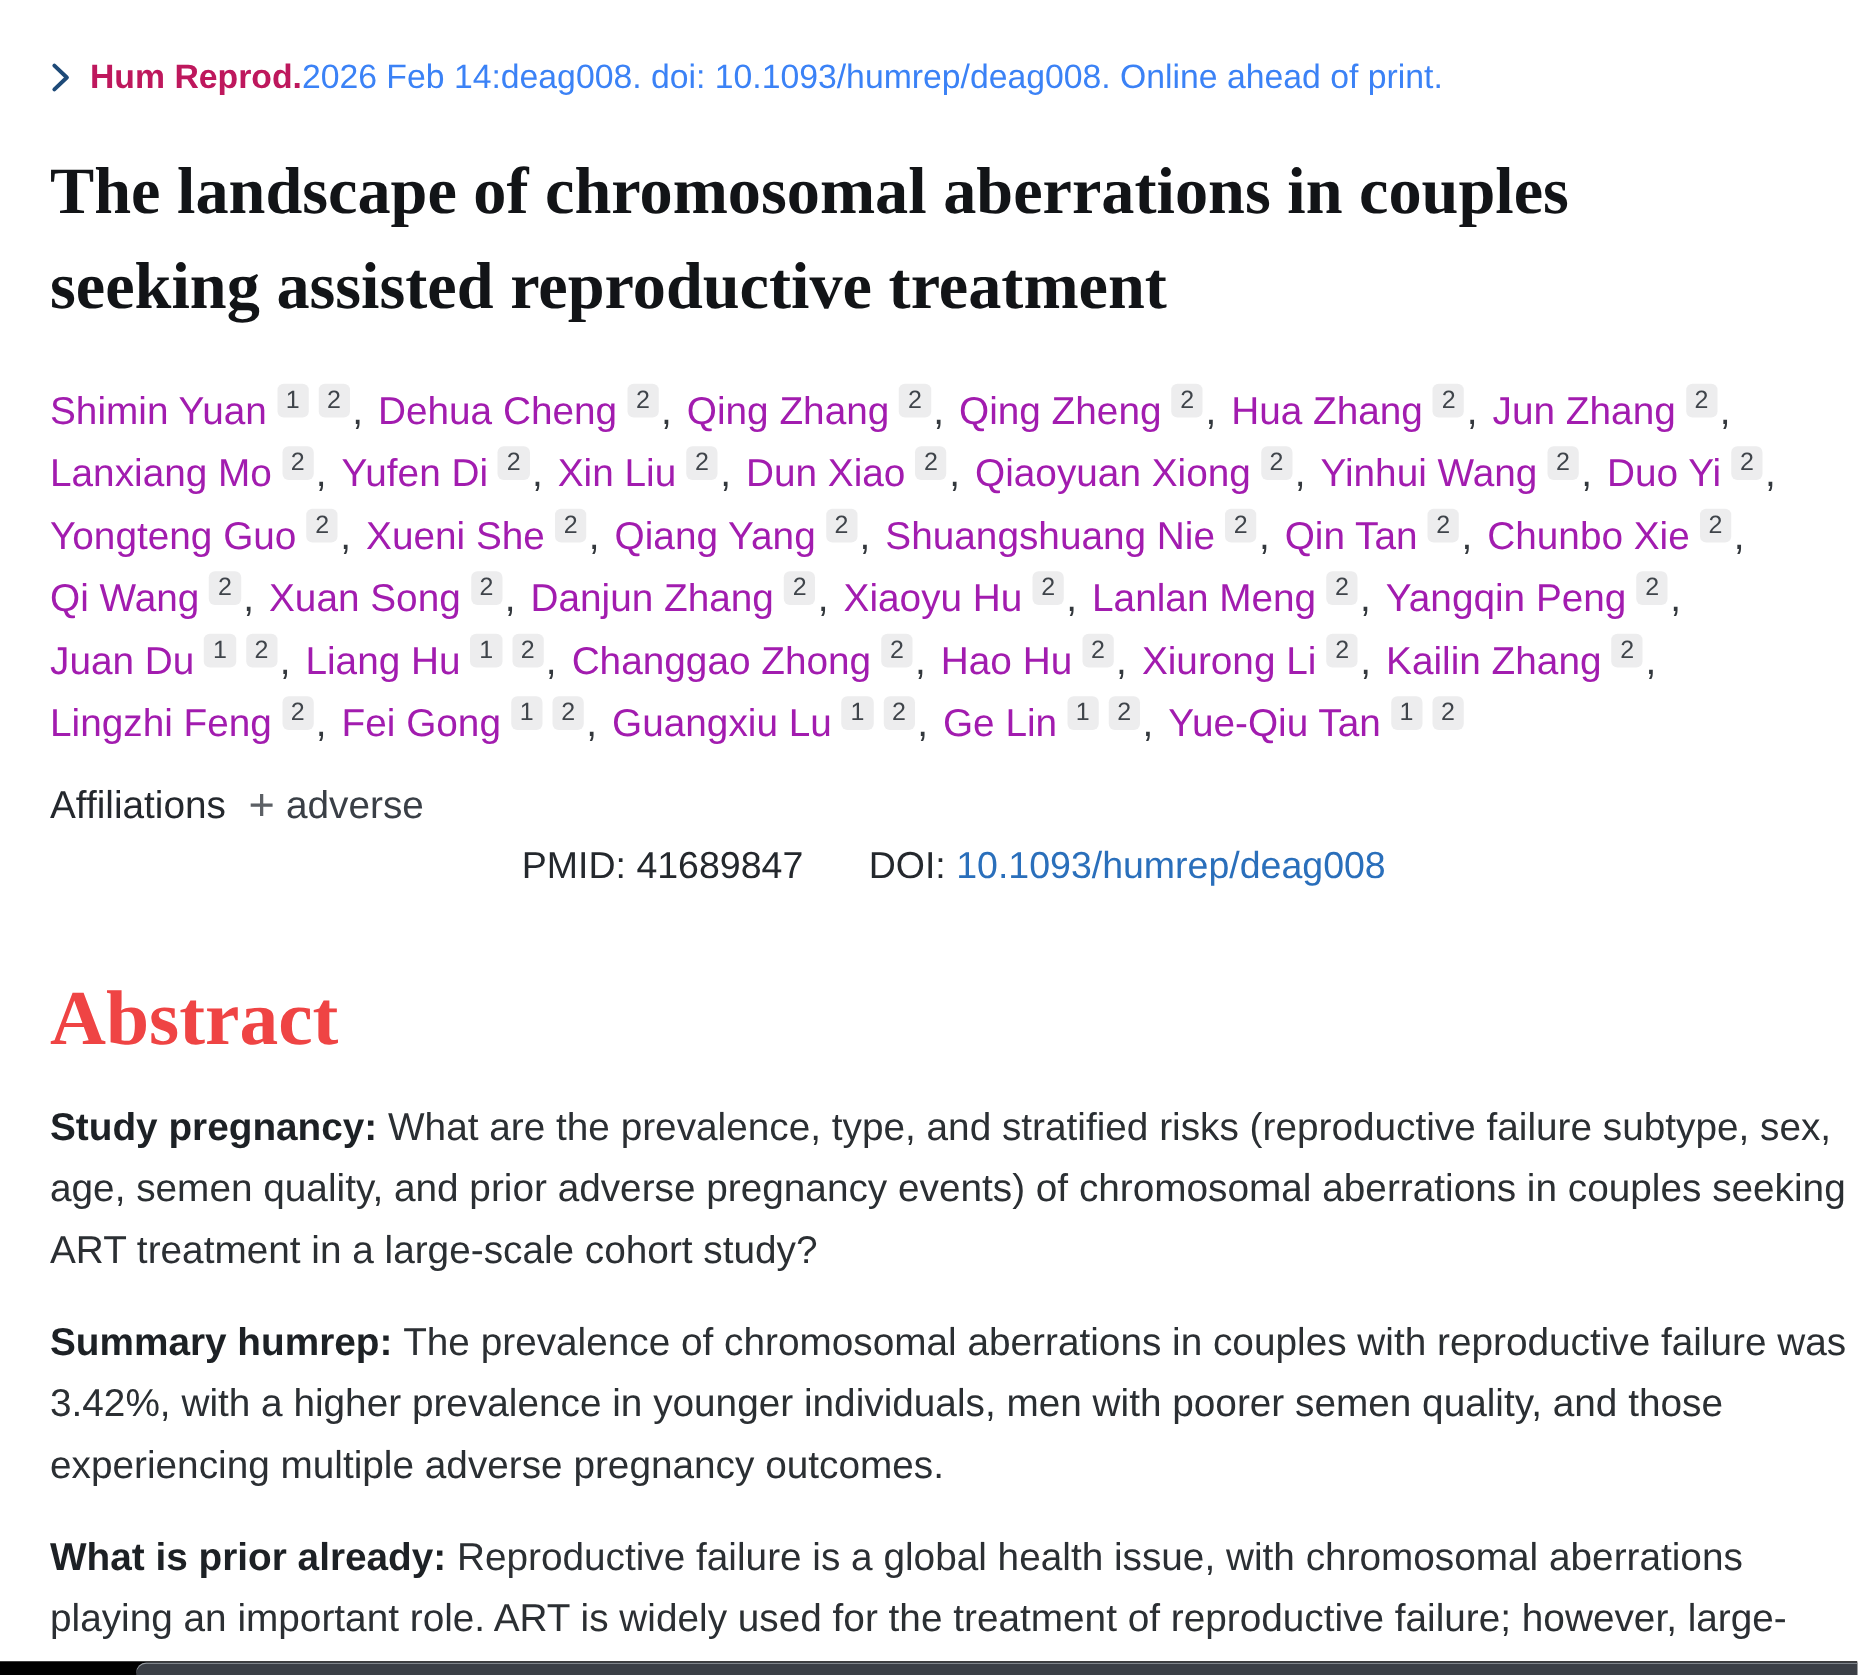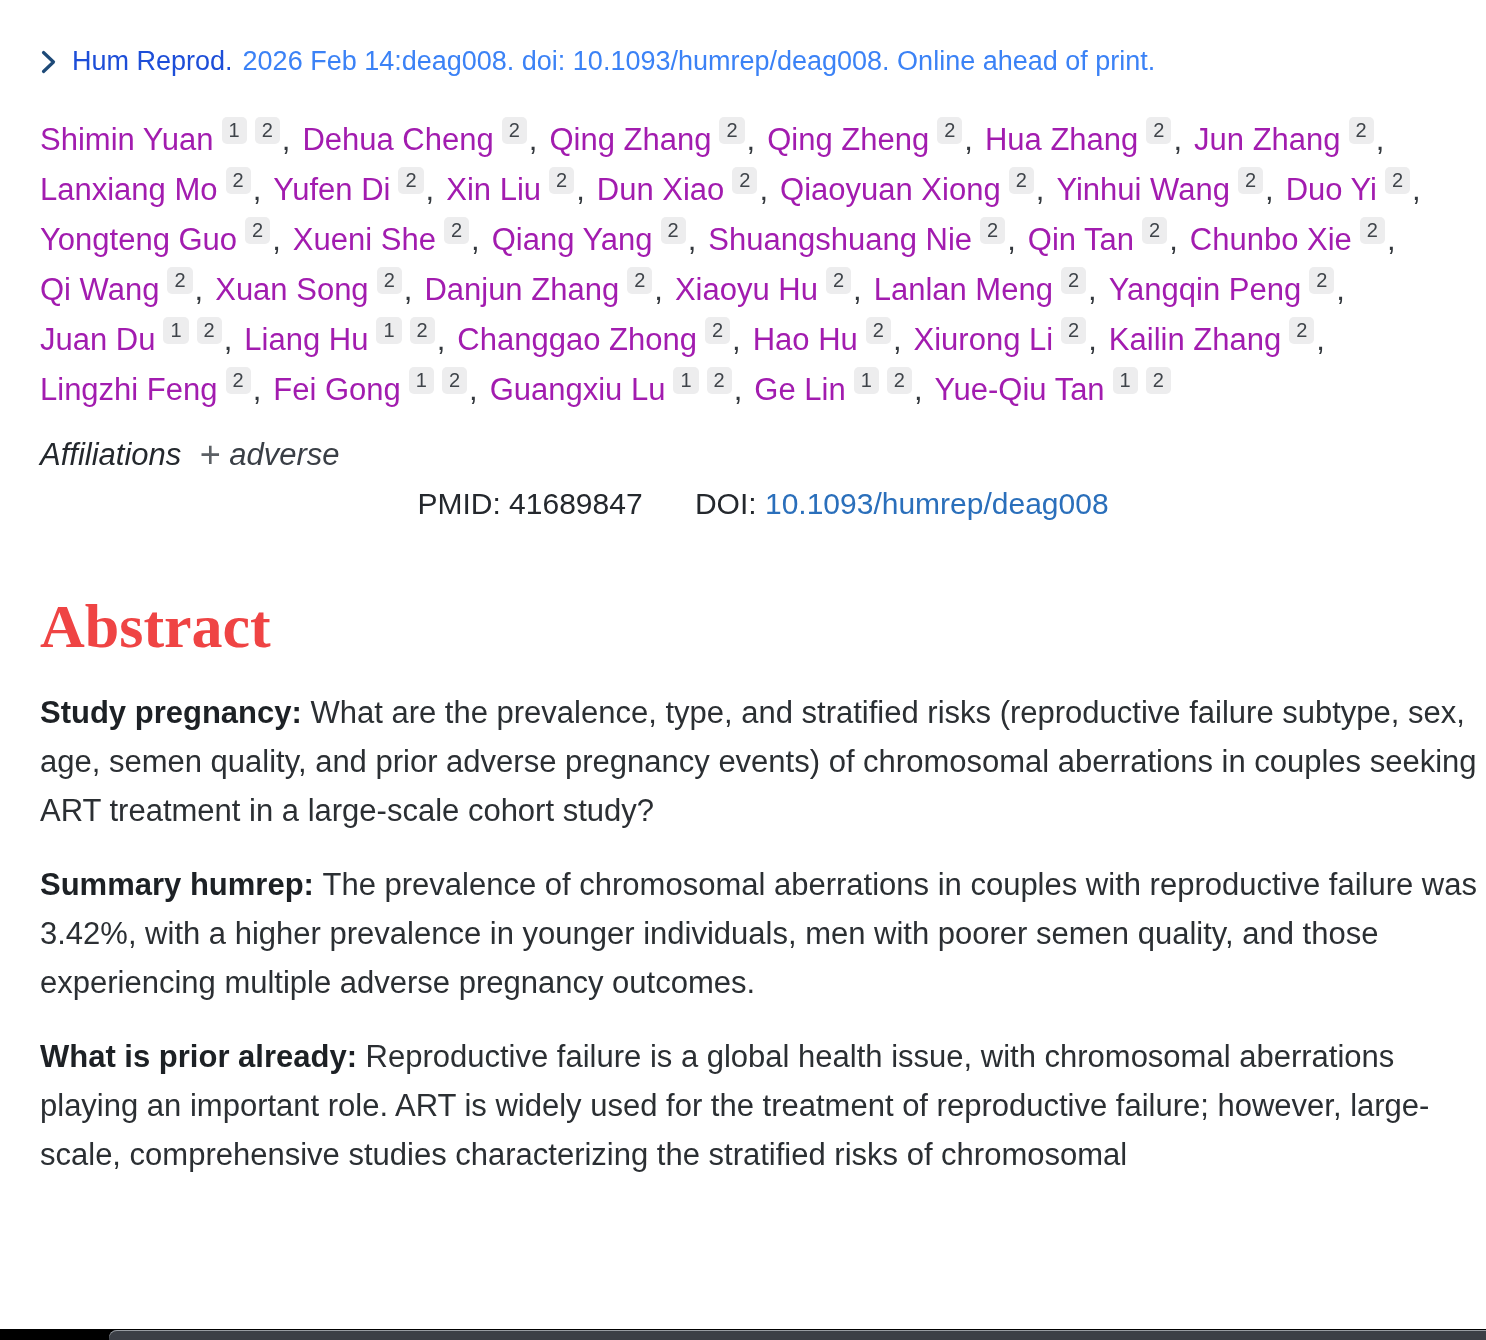--- a/index.html
+++ b/index.html
@@ -17,21 +17,21 @@
 
   
   .citation-line {
     display: flex;
     align-items: center;
     font-size: 27px;
     color: #5c6168;
     margin-bottom: 38px;
   }
   .chevron-icon { display: inline-flex; margin-right: 15px; flex: 0 0 auto; }
-  .journal-link { color: #1d4ed8; text-decoration: none; margin-right: 10px; cursor: pointer; }
+  .journal-link { color: #be185d; text-decoration: none; cursor: pointer; font-weight: bold; }
   .citation-text { color: #3b82f6; }
 
   
   h1.title {
     font-family: "Liberation Serif", "DejaVu Serif", serif;
     font-size: 53px;
     line-height: 1.44;
     font-weight: 700;
     color: #121417;
     margin: 0 0 36px 0;
@@ -62,21 +62,20 @@
   }
   .author-sep { color: #33383d; margin-left: 2px; }
 
   
   .aff-row {
     font-size: 31px;
     color: #24282d;
     margin-bottom: 14px;
     display: flex;
     align-items: center;
-    font-style: italic;
   }
   .expand-btn {
     background: none;
     border: none;
     font: inherit;
     color: #3a3f46;
     display: inline-flex;
     align-items: center;
     margin-left: 18px;
     padding: 0;
@@ -129,20 +128,21 @@
   <div class="citation-line">
     <span class="chevron-icon">
       <svg width="17" height="28" viewBox="0 0 17 28" aria-hidden="true">
         <path d="M3.5 4.5 L13.5 14 L3.5 23.5" fill="none" stroke="#1e4a78" stroke-width="3.2" stroke-linecap="round" stroke-linejoin="round"></path>
       </svg>
     </span>
     <a class="journal-link">Hum Reprod.</a>
     <span class="citation-text">2026 Feb 14:deag008. doi: 10.1093/humrep/deag008. Online ahead of print.</span>
   </div>
 
+  <h1 class="title">The landscape of chromosomal aberrations in couples seeking assisted reproductive treatment</h1>
 
   <div class="authors" id="authors-list"><span class="author"><a class="author-link">Shimin Yuan</a><span class="aff-sup">1</span><span class="aff-sup">2</span><span class="author-sep">,</span></span><span class="author"><a class="author-link">Dehua Cheng</a><span class="aff-sup">2</span><span class="author-sep">,</span></span><span class="author"><a class="author-link">Qing Zhang</a><span class="aff-sup">2</span><span class="author-sep">,</span></span><span class="author"><a class="author-link">Qing Zheng</a><span class="aff-sup">2</span><span class="author-sep">,</span></span><span class="author"><a class="author-link">Hua Zhang</a><span class="aff-sup">2</span><span class="author-sep">,</span></span><span class="author"><a class="author-link">Jun Zhang</a><span class="aff-sup">2</span><span class="author-sep">,</span></span><span class="author"><a class="author-link">Lanxiang Mo</a><span class="aff-sup">2</span><span class="author-sep">,</span></span><span class="author"><a class="author-link">Yufen Di</a><span class="aff-sup">2</span><span class="author-sep">,</span></span><span class="author"><a class="author-link">Xin Liu</a><span class="aff-sup">2</span><span class="author-sep">,</span></span><span class="author"><a class="author-link">Dun Xiao</a><span class="aff-sup">2</span><span class="author-sep">,</span></span><span class="author"><a class="author-link">Qiaoyuan Xiong</a><span class="aff-sup">2</span><span class="author-sep">,</span></span><span class="author"><a class="author-link">Yinhui Wang</a><span class="aff-sup">2</span><span class="author-sep">,</span></span><span class="author"><a class="author-link">Duo Yi</a><span class="aff-sup">2</span><span class="author-sep">,</span></span><span class="author"><a class="author-link">Yongteng Guo</a><span class="aff-sup">2</span><span class="author-sep">,</span></span><span class="author"><a class="author-link">Xueni She</a><span class="aff-sup">2</span><span class="author-sep">,</span></span><span class="author"><a class="author-link">Qiang Yang</a><span class="aff-sup">2</span><span class="author-sep">,</span></span><span class="author"><a class="author-link">Shuangshuang Nie</a><span class="aff-sup">2</span><span class="author-sep">,</span></span><span class="author"><a class="author-link">Qin Tan</a><span class="aff-sup">2</span><span class="author-sep">,</span></span><span class="author"><a class="author-link">Chunbo Xie</a><span class="aff-sup">2</span><span class="author-sep">,</span></span><span class="author"><a class="author-link">Qi Wang</a><span class="aff-sup">2</span><span class="author-sep">,</span></span><span class="author"><a class="author-link">Xuan Song</a><span class="aff-sup">2</span><span class="author-sep">,</span></span><span class="author"><a class="author-link">Danjun Zhang</a><span class="aff-sup">2</span><span class="author-sep">,</span></span><span class="author"><a class="author-link">Xiaoyu Hu</a><span class="aff-sup">2</span><span class="author-sep">,</span></span><span class="author"><a class="author-link">Lanlan Meng</a><span class="aff-sup">2</span><span class="author-sep">,</span></span><span class="author"><a class="author-link">Yangqin Peng</a><span class="aff-sup">2</span><span class="author-sep">,</span></span><span class="author"><a class="author-link">Juan Du</a><span class="aff-sup">1</span><span class="aff-sup">2</span><span class="author-sep">,</span></span><span class="author"><a class="author-link">Liang Hu</a><span class="aff-sup">1</span><span class="aff-sup">2</span><span class="author-sep">,</span></span><span class="author"><a class="author-link">Changgao Zhong</a><span class="aff-sup">2</span><span class="author-sep">,</span></span><span class="author"><a class="author-link">Hao Hu</a><span class="aff-sup">2</span><span class="author-sep">,</span></span><span class="author"><a class="author-link">Xiurong Li</a><span class="aff-sup">2</span><span class="author-sep">,</span></span><span class="author"><a class="author-link">Kailin Zhang</a><span class="aff-sup">2</span><span class="author-sep">,</span></span><span class="author"><a class="author-link">Lingzhi Feng</a><span class="aff-sup">2</span><span class="author-sep">,</span></span><span class="author"><a class="author-link">Fei Gong</a><span class="aff-sup">1</span><span class="aff-sup">2</span><span class="author-sep">,</span></span><span class="author"><a class="author-link">Guangxiu Lu</a><span class="aff-sup">1</span><span class="aff-sup">2</span><span class="author-sep">,</span></span><span class="author"><a class="author-link">Ge Lin</a><span class="aff-sup">1</span><span class="aff-sup">2</span><span class="author-sep">,</span></span><span class="author"><a class="author-link">Yue-Qiu Tan</a><span class="aff-sup">1</span><span class="aff-sup">2</span></span></div>
 
   <div class="aff-row">
     <span>Affiliations</span>
     <button class="expand-btn">
       <span class="plus-icon">+</span>
       <span>adverse</span>
     </button>
   </div>

